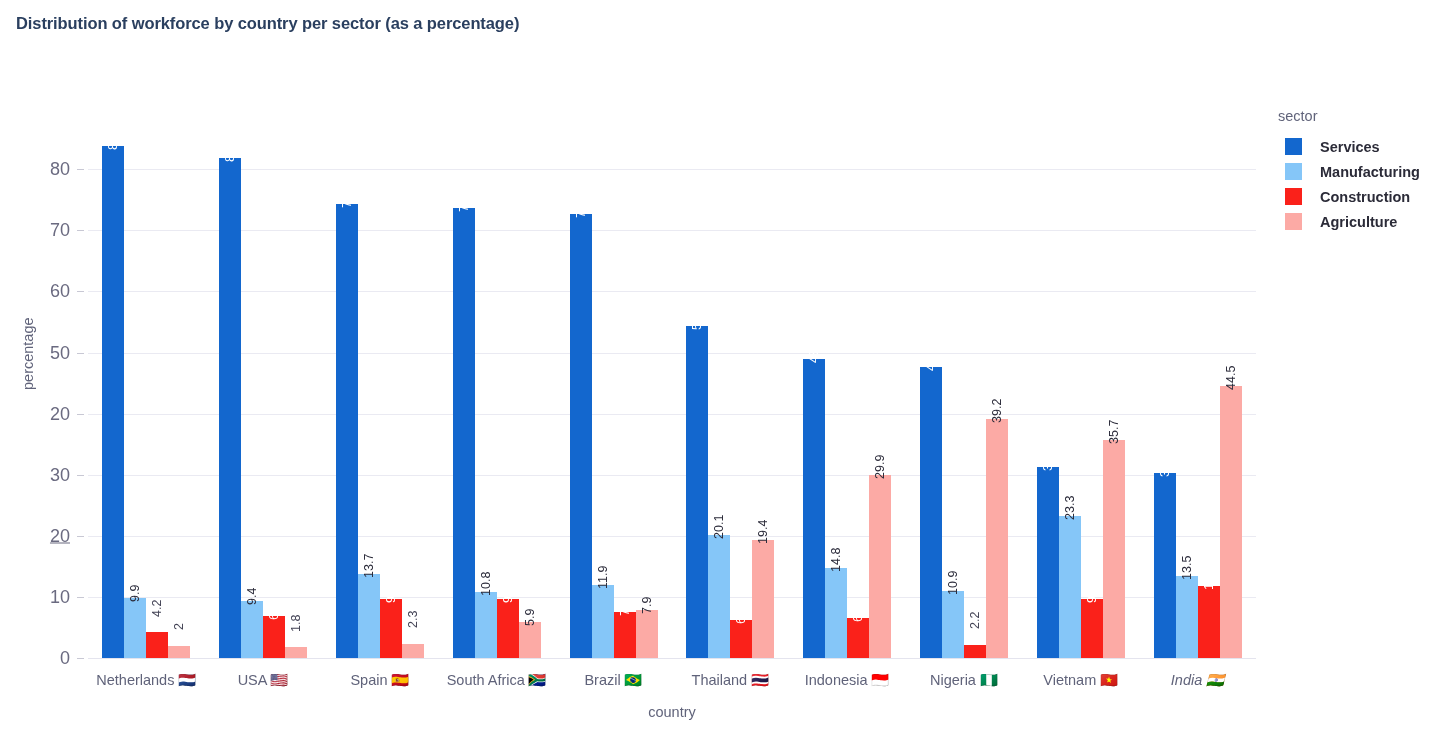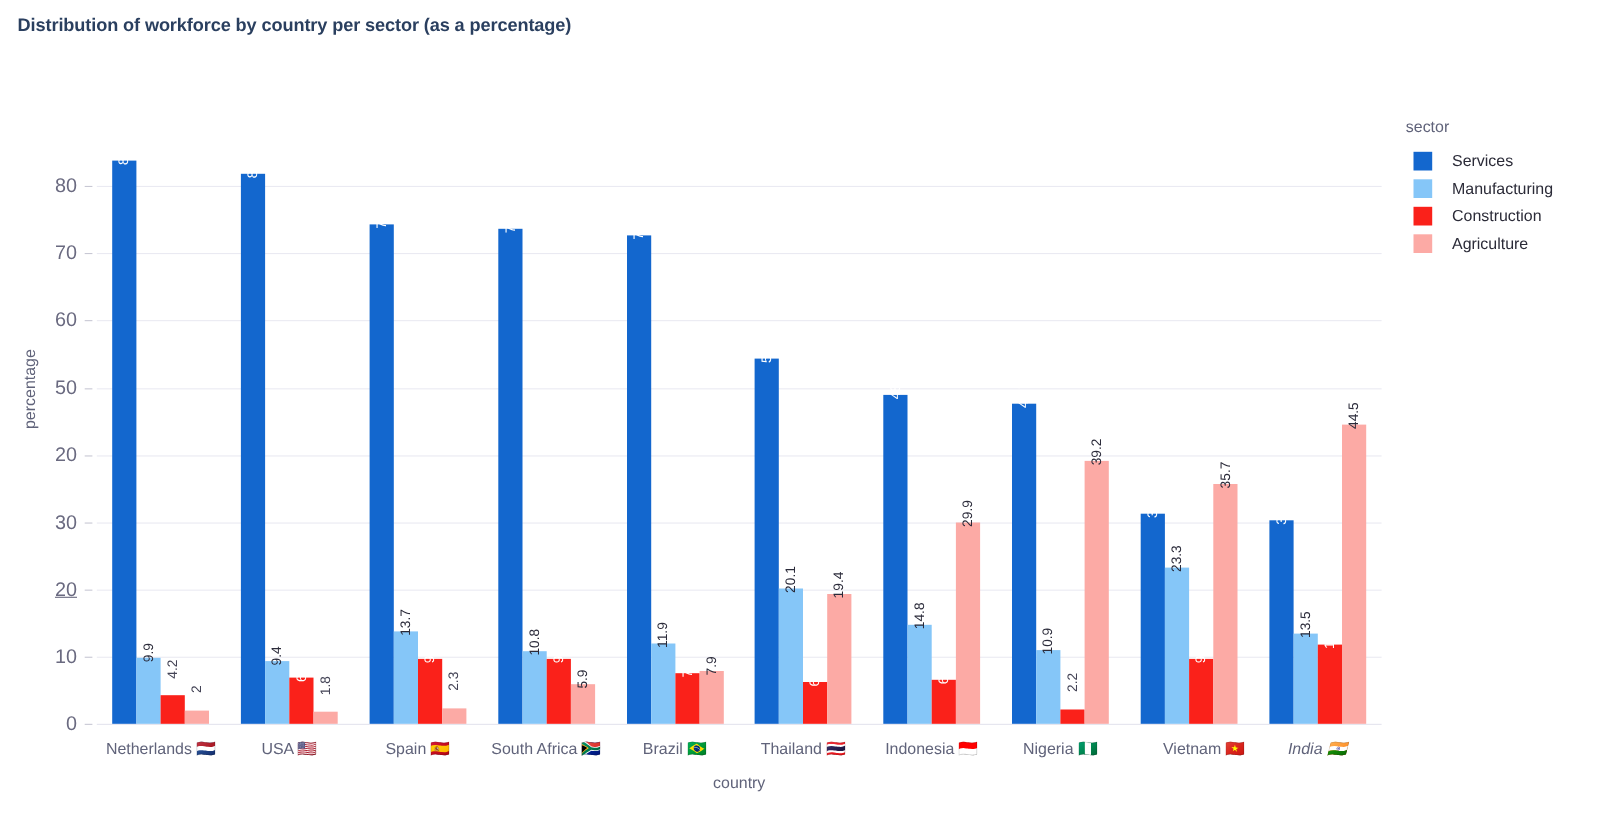--- a/index.html
+++ b/index.html
@@ -148,20 +148,21 @@
     width: 17px;
     height: 17px;
     margin-left: 7px;
     margin-right: 18px;
     flex: 0 0 auto;
   }
   .legend-label {
     font-size: 14.5px;
     color: #2b2b38;
     white-space: nowrap;
+    font-weight: bold;
   }
 </style>
 </head>
 <body>
 
 <div id="chart-title">Distribution of workforce by country per sector (as a percentage)</div>
 
 <div id="y-axis-title">percentage</div>
 
 <div id="plot-area">
@@ -340,21 +341,21 @@
 
 <div id="x-axis-labels">
     <div class="xtick-label" style="left: 146.4px;">Netherlands 🇳🇱</div>
     <div class="xtick-label" style="left: 263.2px;">USA 🇺🇸</div>
     <div class="xtick-label" style="left: 380px; text-align: center;">Spain 🇪🇸</div>
     <div class="xtick-label" style="left: 496.8px;">South Africa 🇿🇦</div>
     <div class="xtick-label" style="left: 613.6px;">Brazil 🇧🇷</div>
     <div class="xtick-label" style="left: 730.4px;">Thailand 🇹🇭</div>
     <div class="xtick-label" style="left: 847.2px;">Indonesia 🇮🇩</div>
     <div class="xtick-label" style="left: 964px;">Nigeria 🇳🇬</div>
-    <div class="xtick-label" style="left: 1080.8px; margin-left: 14px;">Vietnam 🇻🇳</div>
+    <div class="xtick-label" style="left: 1080.8px;">Vietnam 🇻🇳</div>
     <div class="xtick-label" style="left: 1197.6px; font-style: italic;">India 🇮🇳</div>
   </div>
 
 <div id="x-axis-title">country</div>
 
 <div id="legend">
   <div id="legend-title">sector</div>
   <div id="legend-items">
       <div class="legend-item">
         <div class="legend-swatch" style="background: rgb(19, 103, 206);"></div>

